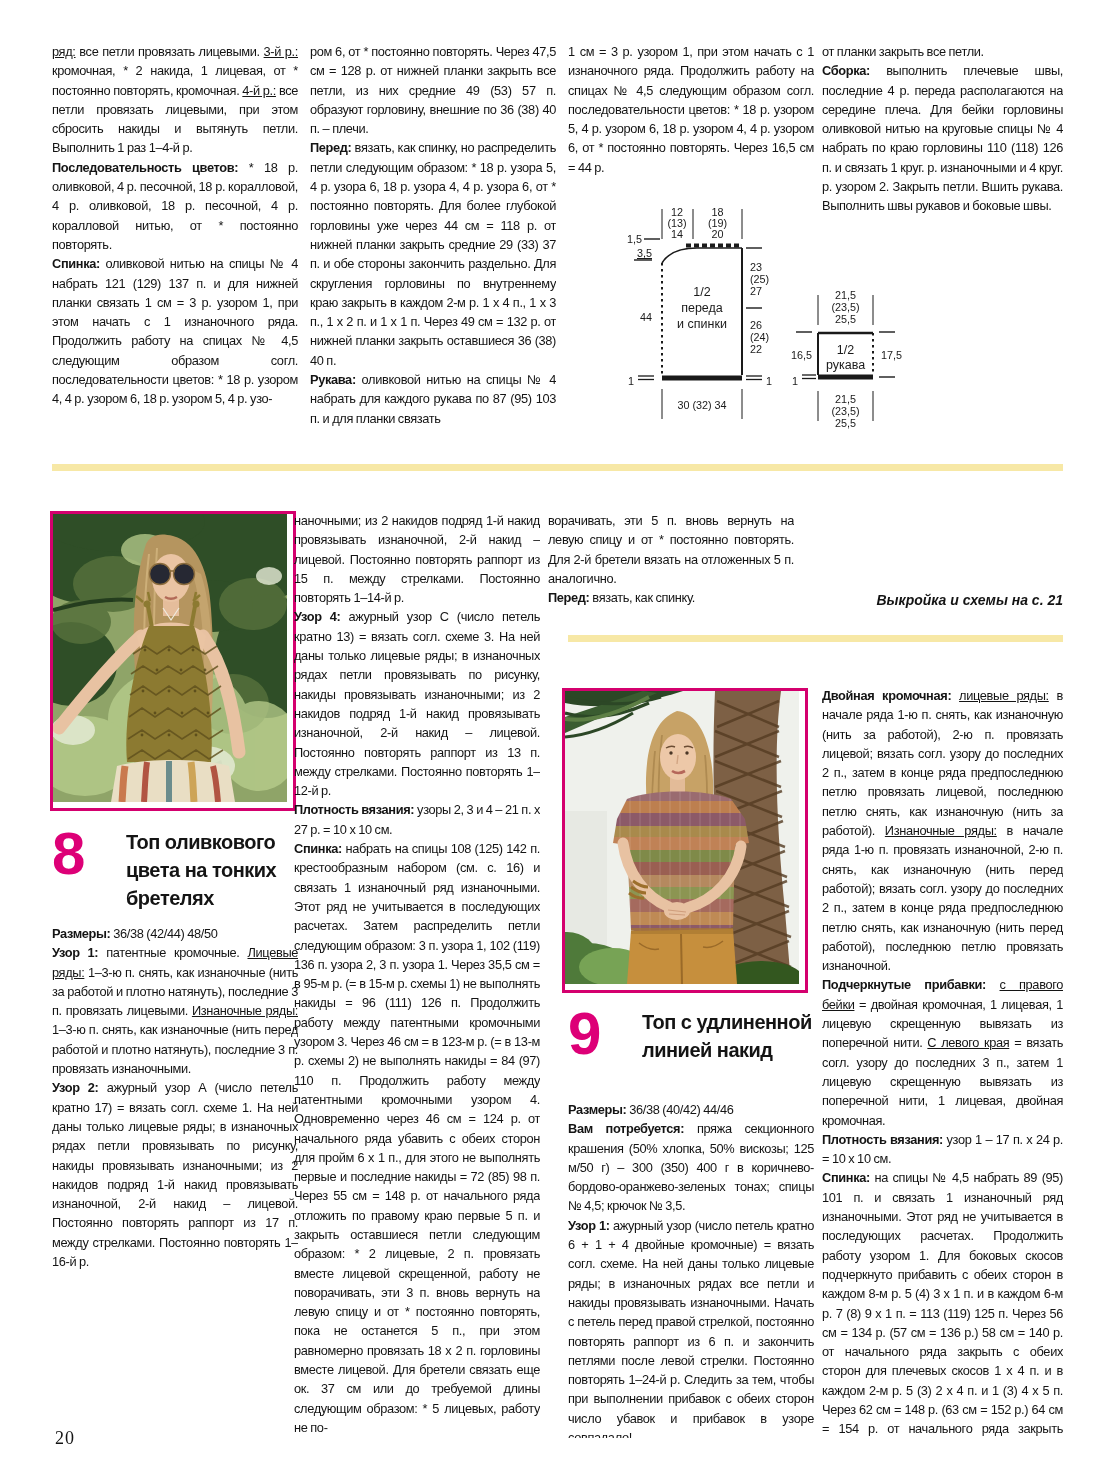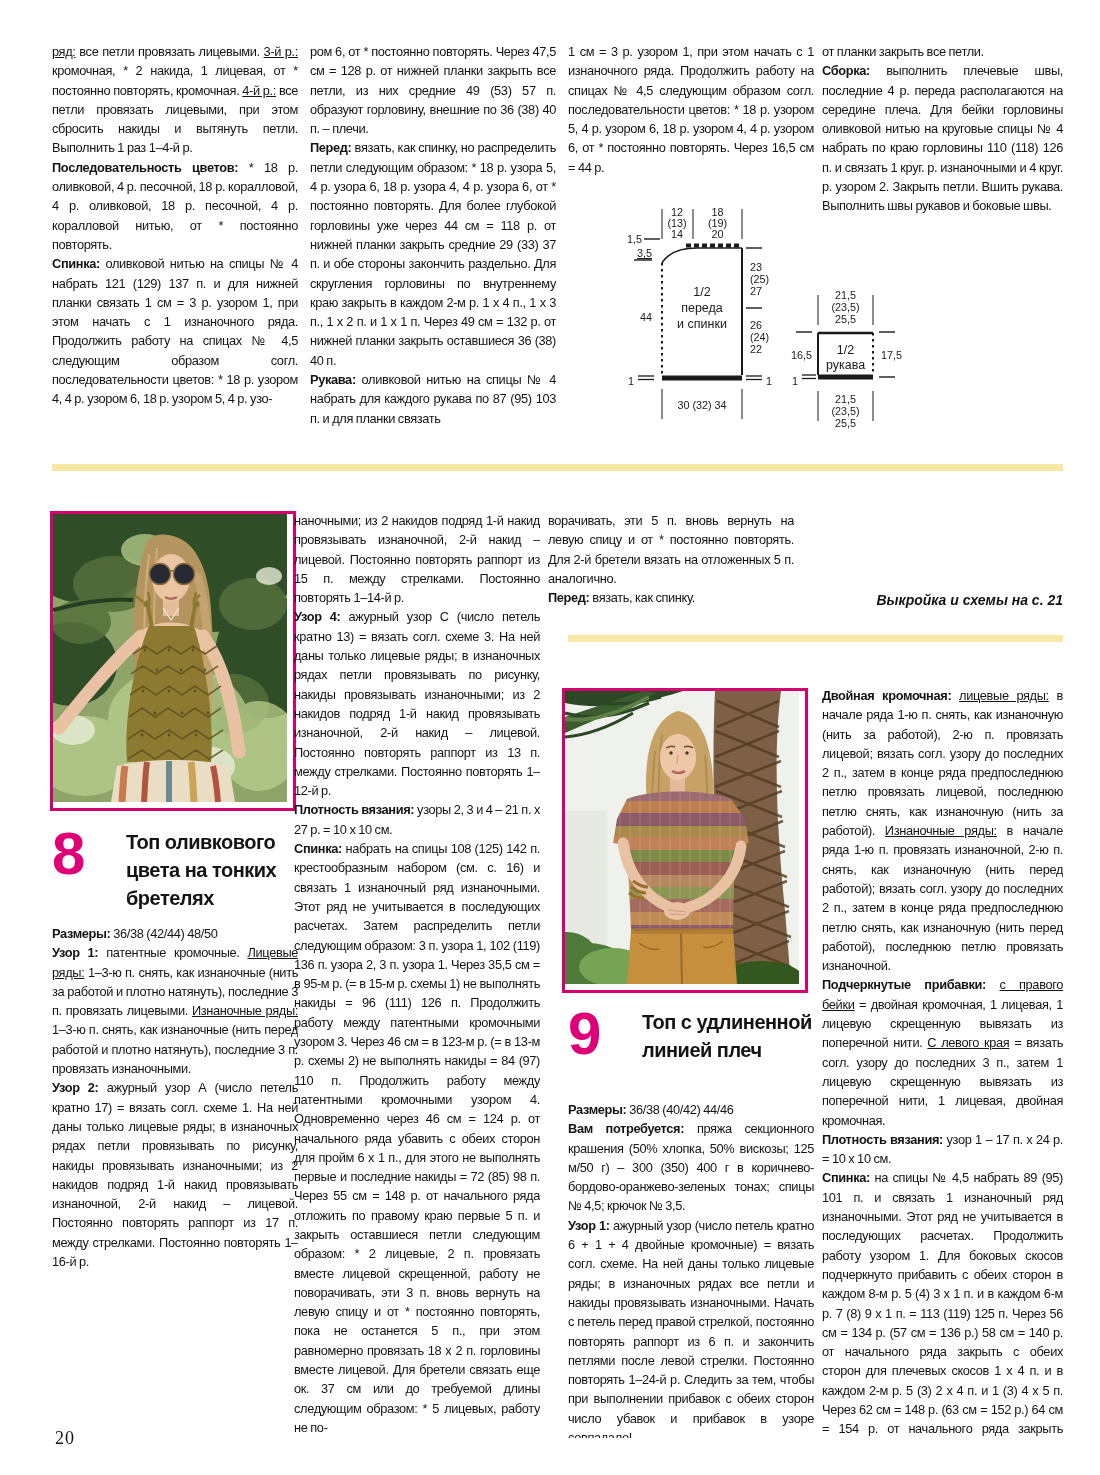--- a/index.html
+++ b/index.html
@@ -325,21 +325,21 @@
 
       <path d="M66 240 L168 238 L172 293 L62 293 Z" fill="#c68f3d"></path>
       <rect x="66" y="237" width="102" height="6" fill="#a87730" opacity="0.7"></rect>
       <line x1="116" y1="243" x2="117" y2="293" stroke="#9a6a28" stroke-width="2"></line>
       <path d="M74 252 q 10 8 20 6 M158 250 q -10 8 -20 6" stroke="#9a6a28" stroke-width="1.5" fill="none"></path>
     </svg>
   </div>
 
   <div class="pat-head" style="left:568px;top:1008px;width:252px;">
     <div class="pat-num">9</div>
-    <div class="pat-title" style="width:176px;">Топ с удлиненной линией плеч</div>
+    <div class="pat-title" style="width:176px;">Топ с удлиненной линией накид</div>
   </div>
 
   <div class="col" style="left:568px;top:1100px;width:246px;height:338px;">
       <p class="para"><span class="b">Размеры:</span><span> 36/38 (40/42) 44/46</span></p>
       <p class="para"><span class="b">Вам потребуется:</span><span> пряжа секционного крашения (50% хлопка, 50% вискозы; 125 м/50 г) – 300 (350) 400 г в коричнево-бордово-оранжево-зеленых тонах; спицы № 4,5; крючок № 3,5.</span></p>
       <p class="para"><span class="b">Узор 1:</span><span> ажурный узор (число петель кратно 6 + 1 + 4 двойные кромочные) = вязать согл. схеме. На ней даны только лицевые ряды; в изнаночных рядах все петли и накиды провязывать изнаночными. Начать с петель перед правой стрелкой, постоянно повторять раппорт из 6 п. и закончить петлями после левой стрелки. Постоянно повторять 1–24-й р. Следить за тем, чтобы при выполнении прибавок с обеих сторон число убавок и прибавок в узоре совпадало!</span></p>
     </div>
   <div class="col" style="left:822px;top:686px;width:241px;height:754px;">
       <p class="para"><span class="b">Двойная кромочная:</span><span> </span><span class="u">лицевые ряды:</span><span> в начале ряда 1-ю п. снять, как изнаночную (нить за работой), 2-ю п. провязать лицевой; вязать согл. узору до последних 2 п., затем в конце ряда предпоследнюю петлю провязать лицевой, последнюю петлю снять, как изнаночную (нить за работой). </span><span class="u">Изнаночные ряды:</span><span> в начале ряда 1-ю п. провязать изнаночной, 2-ю п. снять, как изнаночную (нить перед работой); вязать согл. узору до последних 2 п., затем в конце ряда предпоследнюю петлю снять, как изнаночную (нить перед работой), последнюю петлю провязать изнаночной.</span></p>
       <p class="para"><span class="b">Подчеркнутые прибавки:</span><span> </span><span class="u">с правого бейки</span><span> = двойная кромочная, 1 лицевая, 1 лицевую скрещенную вывязать из поперечной нити. </span><span class="u">С левого края</span><span> = вязать согл. узору до последних 3 п., затем 1 лицевую скрещенную вывязать из поперечной нити, 1 лицевая, двойная кромочная.</span></p>

